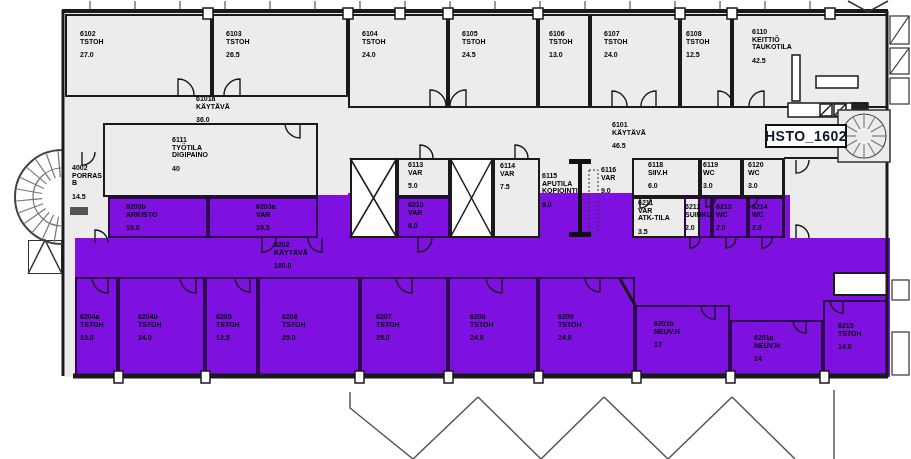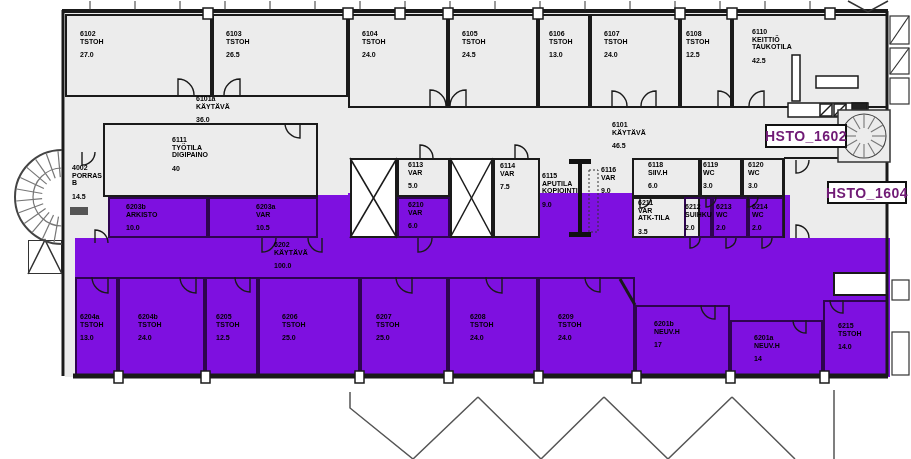--- a/index.html
+++ b/index.html
@@ -11,21 +11,21 @@
   .patch{position:absolute;}
   .room{position:absolute;box-sizing:border-box;}
   .fill-gray{background:#ececec;border:2px solid #1a1a1a;}
   .fill-purple{background:transparent;border:2px solid #2e0450;}
   .fixture{position:absolute;box-sizing:border-box;background:#ffffff;border:2px solid #1a1a1a;}
   .rlabel{position:absolute;font-size:7px;line-height:7.5px;font-weight:bold;color:#000;
           white-space:pre;letter-spacing:0;}
   .rlabel .area{display:block;margin-top:6px;}
   .rlabel span{display:block;}
   .zone{position:absolute;box-sizing:border-box;background:#ffffff;border:2.5px solid #111;
-        font-weight:bold;font-size:14px;color:#701a75;display:flex;align-items:center;
+        font-weight:bold;font-size:14px;color:#0f172a;display:flex;align-items:center;
         justify-content:center;letter-spacing:0.5px;}
   svg{position:absolute;left:0;top:0;pointer-events:none;}
 </style>
 </head>
 <body>
 
 <div id="plan">
 
   <div id="base-floor"></div>
   <div id="base-floor-sliver"></div>
@@ -275,15 +275,14 @@
       <div class="rlabel" style="left: 282px; top: 313px;"><span>6206</span><span>TSTOH</span><span class="area">25.0</span></div>
       <div class="rlabel" style="left: 376px; top: 313px;"><span>6207</span><span>TSTOH</span><span class="area">25.0</span></div>
       <div class="rlabel" style="left: 470px; top: 313px;"><span>6208</span><span>TSTOH</span><span class="area">24.0</span></div>
       <div class="rlabel" style="left: 558px; top: 313px;"><span>6209</span><span>TSTOH</span><span class="area">24.0</span></div>
       <div class="rlabel" style="left: 654px; top: 320px;"><span>6201b</span><span>NEUV.H</span><span class="area">17</span></div>
       <div class="rlabel" style="left: 754px; top: 334px;"><span>6201a</span><span>NEUV.H</span><span class="area">14</span></div>
       <div class="rlabel" style="left: 838px; top: 322px;"><span>6215</span><span>TSTOH</span><span class="area">14.0</span></div>
     </div>
   <div id="zones" class="layer">
       <div class="zone" style="left: 765px; top: 124px; width: 82px; height: 24px;">HSTO_1602</div>
-      <div class="zone" style="left: 827px; top: 181px; width: 80px; height: 23px;">HSTO_1604</div>
     </div>
 </div>
 
 </body></html>

